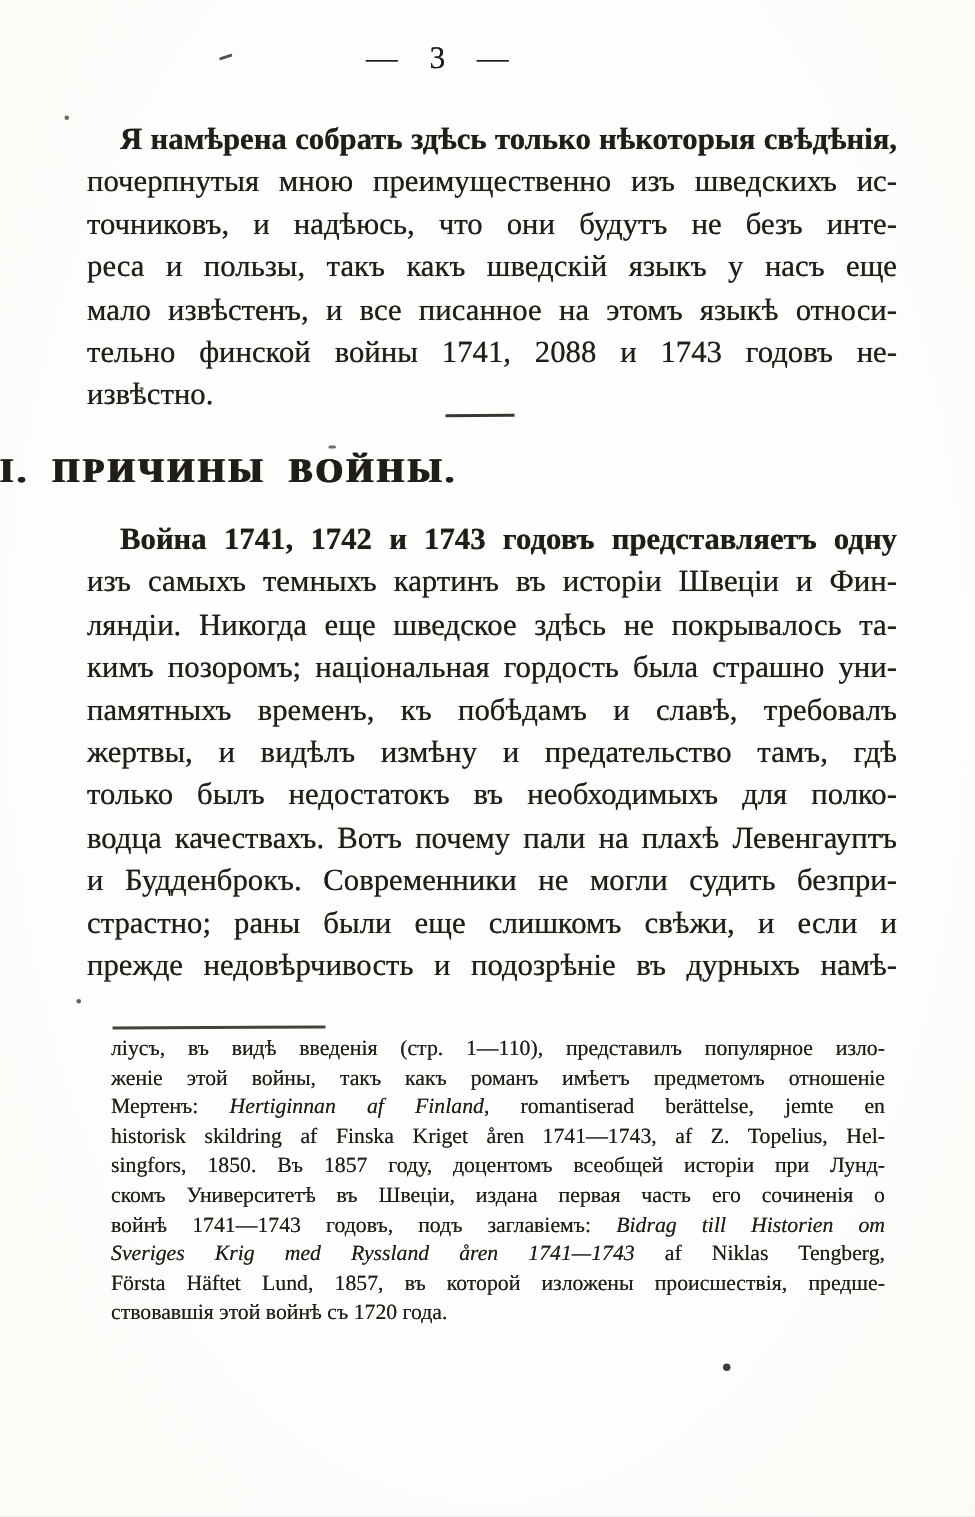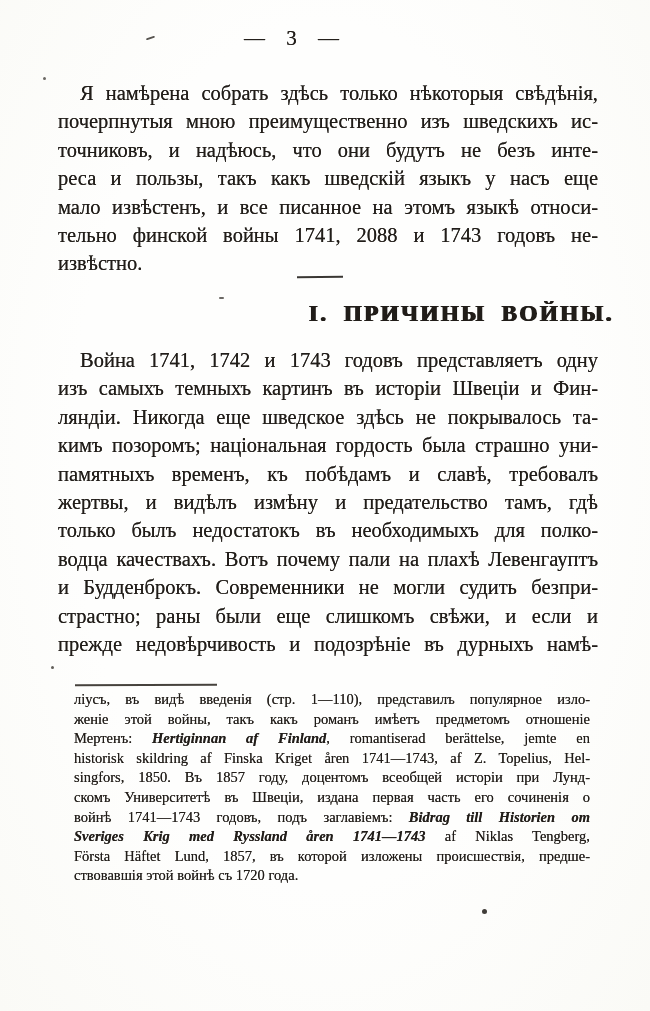--- a/index.html
+++ b/index.html
@@ -17,43 +17,43 @@
   }
   .para{position:absolute;left:58px;width:540px;}
   #para1{top:79px;}
   #para2{top:346px;}
   .line{
     font-size:20.5px;line-height:28.4px;
     text-align:justify;text-align-last:justify;
     text-shadow:0 0 0.45px rgba(32,28,24,.85);
     white-space:normal;
   }
-  .line.first{text-indent:22px;}
+  .line.first{text-indent:22px;font-weight:bold;}
   .lastline{text-align-last:left !important;}
   .divider{
     position:absolute;top:276px;left:297px;width:46px;height:2px;
     background:#3a3733;transform:rotate(-0.6deg);
   }
   .heading{
     position:absolute;top:301px;left:0;width:614px;
-    text-align:right;font-size:23px;font-weight:bold;
+    text-align:left;font-size:23px;font-weight:bold;
     letter-spacing:2.5px;word-spacing:7px;
     text-shadow:0.7px 0 0 currentColor, -0.7px 0 0 currentColor;
   }
   .fnrule{
     position:absolute;top:684px;left:75px;width:142px;height:2px;
     background:#46423d;transform:rotate(-0.3deg);
   }
   .footnote{position:absolute;left:74px;top:690px;width:516px;}
   .fline{
     font-size:14.5px;line-height:19.6px;
     text-align:justify;text-align-last:justify;
     text-shadow:0 0 0.35px rgba(32,28,24,.8);
   }
-  .it{font-style:italic;font-weight:bold;}
+  .it{font-style:italic;font-weight:normal;}
   .speck{position:absolute;background:#2c2823;border-radius:50%;}
   .s1{left:146px;top:37px;width:9px;height:2px;border-radius:2px;transform:rotate(-18deg);opacity:.8;}
   .s2{left:43px;top:77px;width:3px;height:3px;opacity:.7;}
   .s3{left:93px;top:258px;width:3px;height:2px;opacity:.6;}
   .s4{left:219px;top:297px;width:5px;height:2px;border-radius:2px;opacity:.7;}
   .s5{left:51px;top:666px;width:3px;height:3px;opacity:.75;}
   .s6{left:482px;top:909px;width:5px;height:5px;opacity:.9;}
 </style>
 </head>
 <body>

